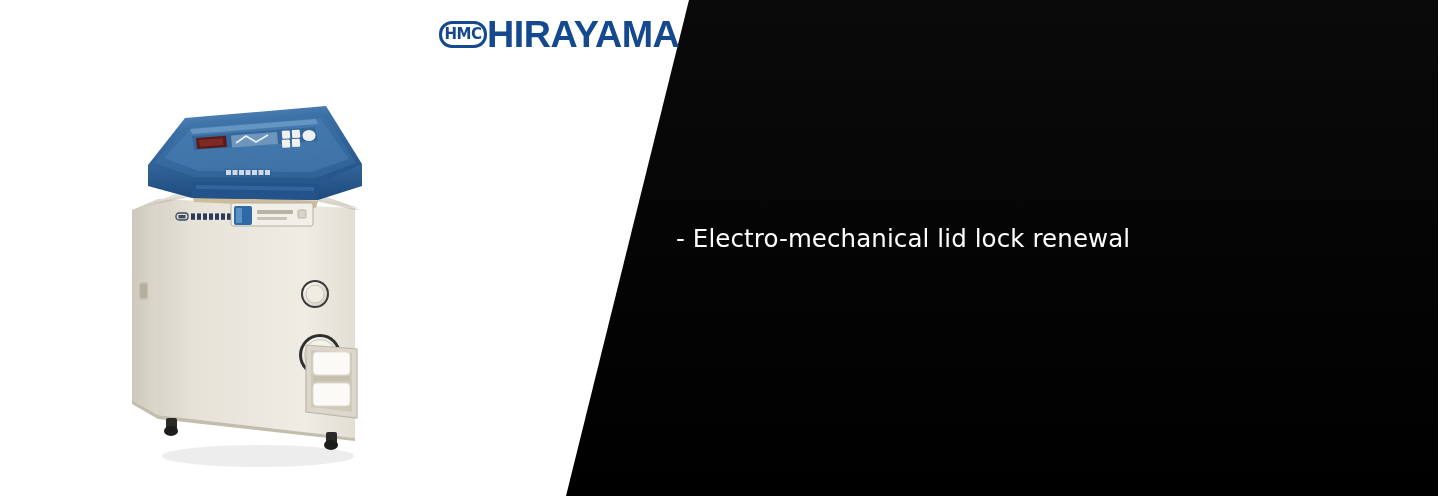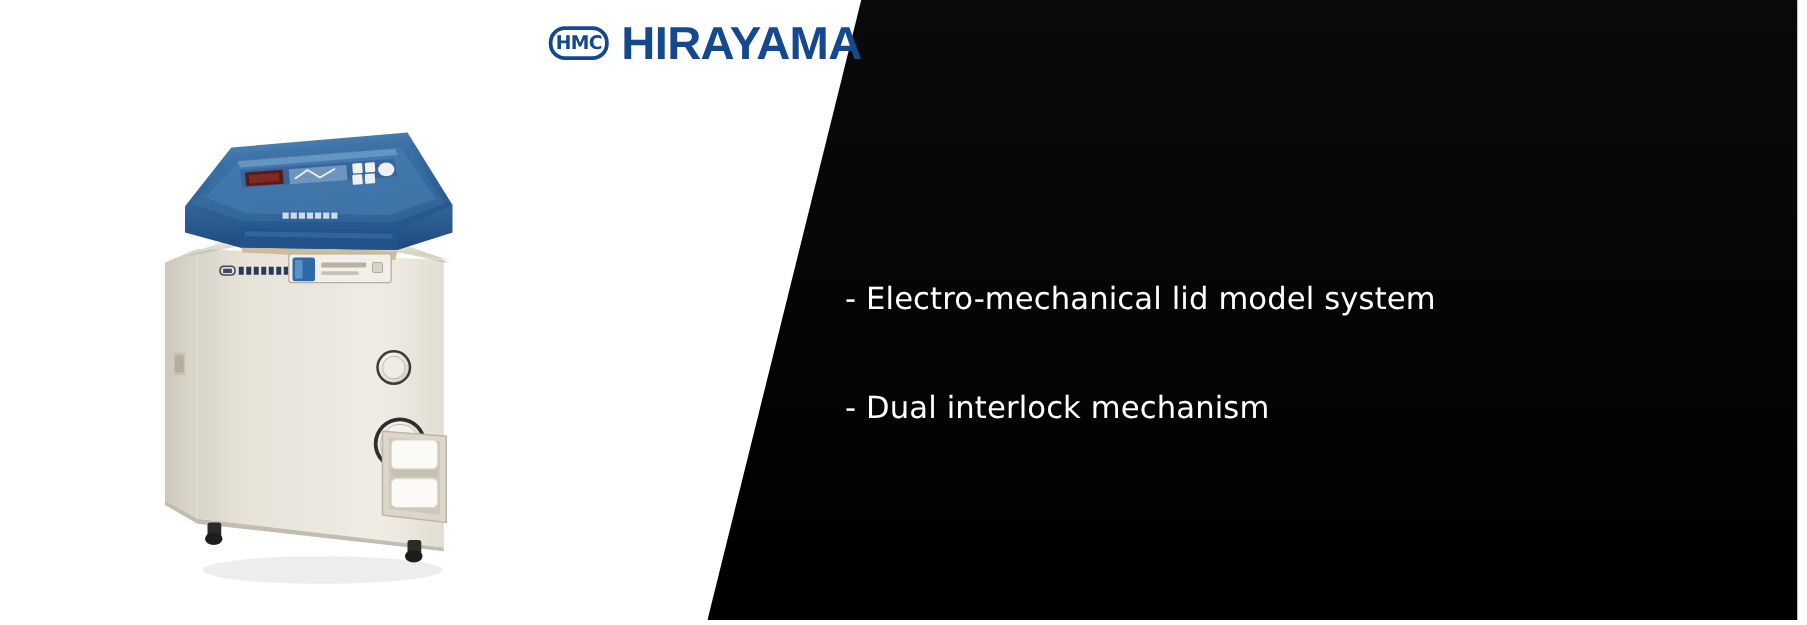--- a/index.html
+++ b/index.html
@@ -55,21 +55,20 @@
   .copy-line { display: block; }
 
   
   .logo {
     position: absolute;
     left: 439px;
     top: 15px;
     height: 38px;
     display: flex;
     align-items: center;
-    gap: 10px;
   }
   .logo-badge {
     width: 48px;
     height: 27px;
     border: 3px solid #14488f;
     border-radius: 13px;
     display: flex;
     align-items: center;
     justify-content: center;
     box-sizing: border-box;
@@ -112,22 +111,21 @@
   <div class="panel-edge-sheen"></div>
 
   <div class="logo">
     <span class="logo-badge">
       <span class="logo-badge-text">HMC</span>
     </span>
     <span class="logo-wordmark">HIRAYAMA</span>
   </div>
 
   <div class="copy-block">
-    <span class="copy-line">- Electro-mechanical lid model system</span>
-    <span class="copy-line">- Dual interlock mechanism</span>
+    <span class="copy-line">- Electro-mechanical lid lock renewal</span>
   </div>
 
   <div class="product">
     <svg class="prod-svg" width="250" height="410" viewBox="0 0 250 410" xmlns="http://www.w3.org/2000/svg">
       <defs>
         <linearGradient id="bodyFront" x1="0" y1="0" x2="1" y2="0">
           <stop offset="0" stop-color="#d9d4c8"></stop>
           <stop offset="0.18" stop-color="#e6e2d8"></stop>
           <stop offset="0.75" stop-color="#efece4"></stop>
           <stop offset="1" stop-color="#e2ded3"></stop>

